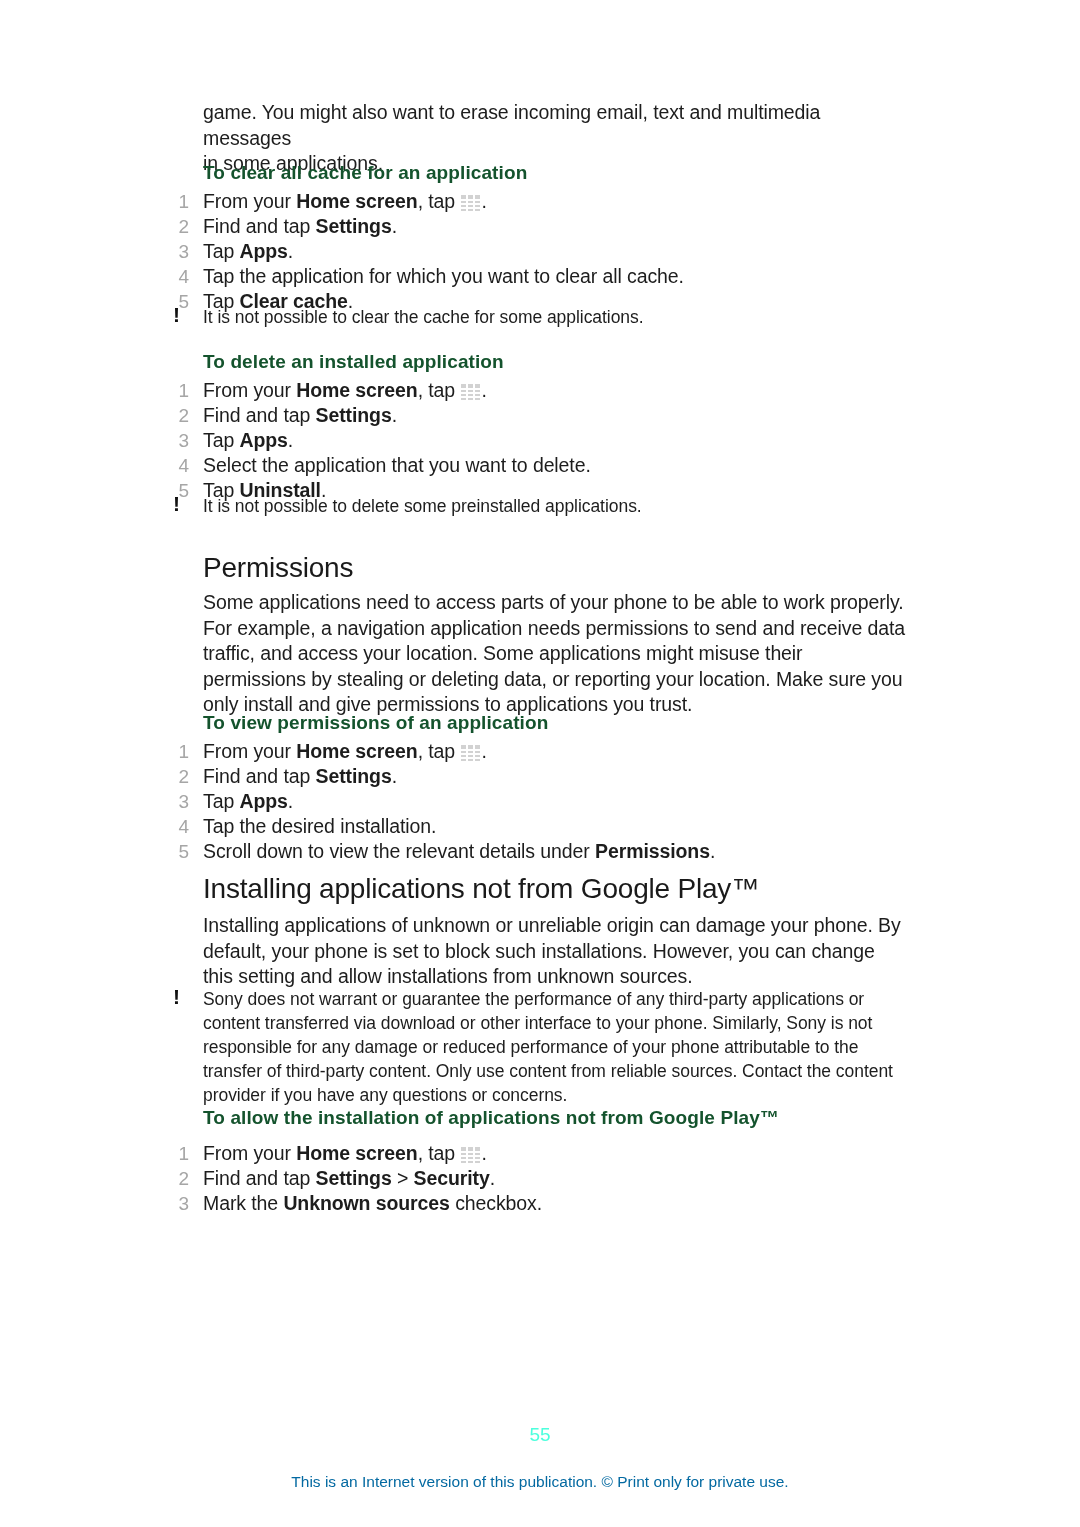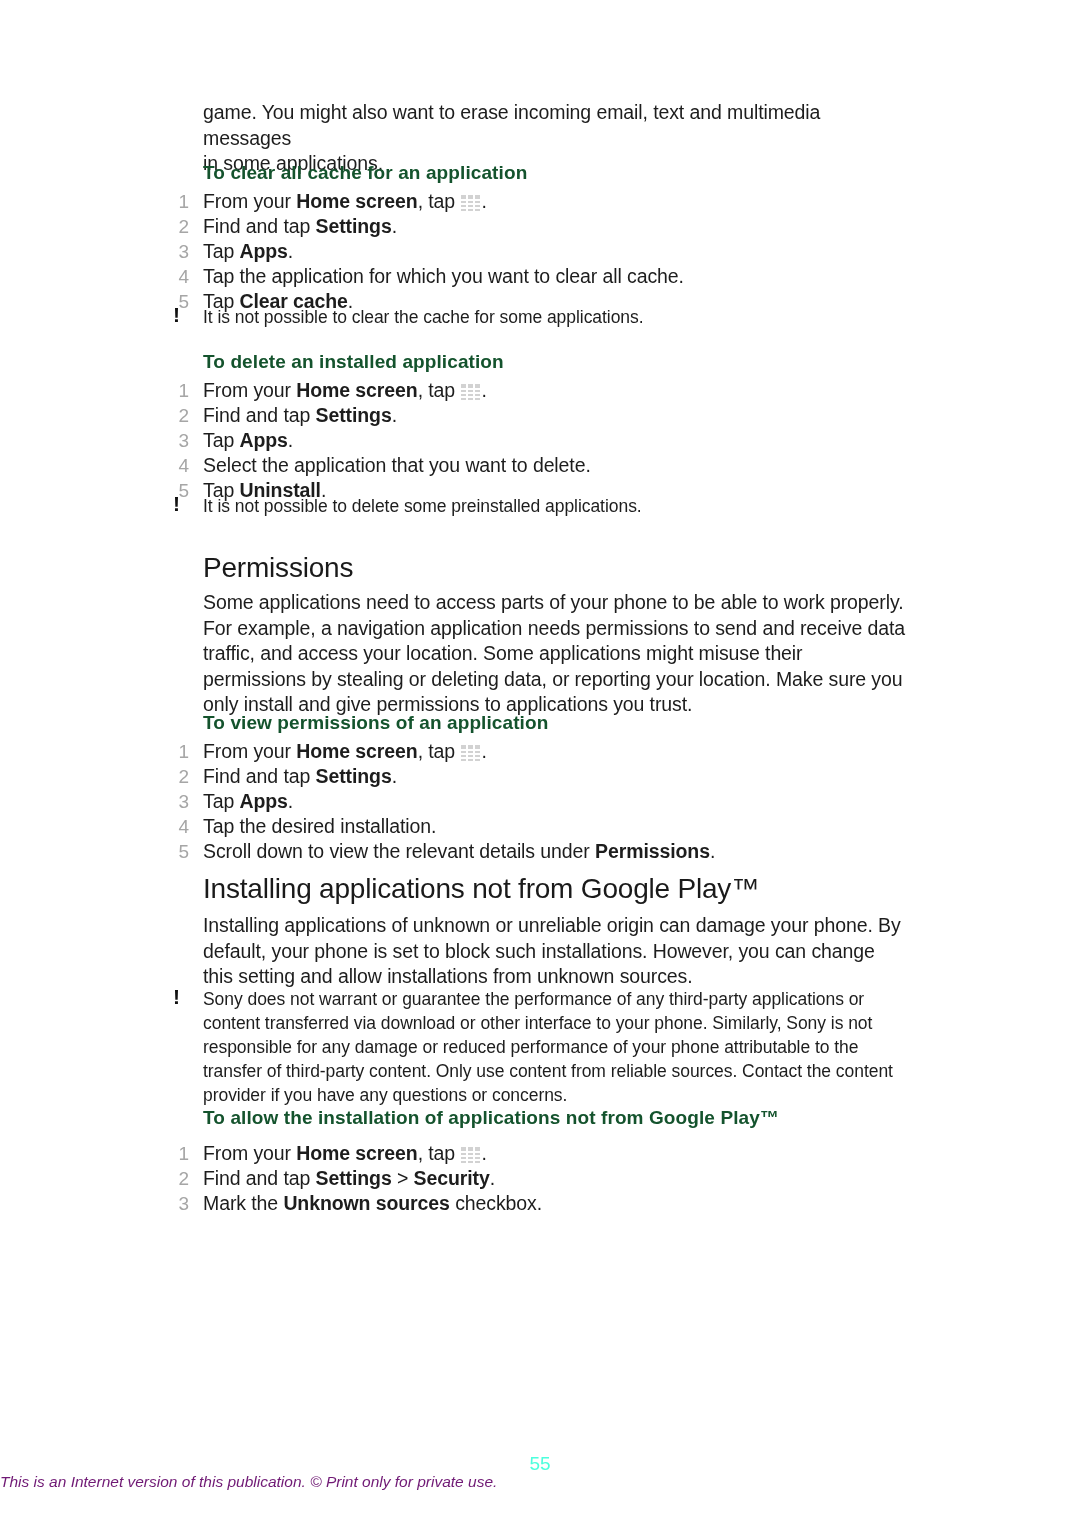--- a/index.html
+++ b/index.html
@@ -133,23 +133,23 @@
     left: 0;
     width: 1080px;
     text-align: center;
     font-size: 19px;
     color: #4dffdd;
   }
   .footer-note {
     position: absolute;
     left: 0;
     width: 1080px;
+    text-align: center;
     font-size: 15.5px;
-    color: #701a75;
-    font-style: italic;
+    color: #0369a1;
   }
 </style>
 </head>
 <body>
 
 <div class="page">
 
   <div class="body-text" style="top:100px;">
     <span>game. You might also want to erase incoming email, text and multimedia messages</span>
     <br>
@@ -243,16 +243,16 @@
       <span class="num">1</span><span>From your </span><b>Home screen</b><span>, tap </span><span class="drawer-icon"><i class="c1"></i><i class="c2"></i><i class="c3"></i><i class="r1"></i><i class="r2"></i><i class="r3"></i></span><span>.</span>
     </div>
     <div class="step">
       <span class="num">2</span><span>Find and tap </span><b>Settings</b><span> &gt; </span><b>Security</b><span>.</span>
     </div>
     <div class="step">
       <span class="num">3</span><span>Mark the </span><b>Unknown sources</b><span> checkbox</span><span>.</span>
     </div>
   </div>
 
-  <div class="page-number" style="top:1424px;margin-top:29px;">55</div>
+  <div class="page-number" style="top:1424px;">55</div>
   <div class="footer-note" style="top:1473px;">This is an Internet version of this publication. © Print only for private use.</div>
 
 </div>
 
 </body></html>

